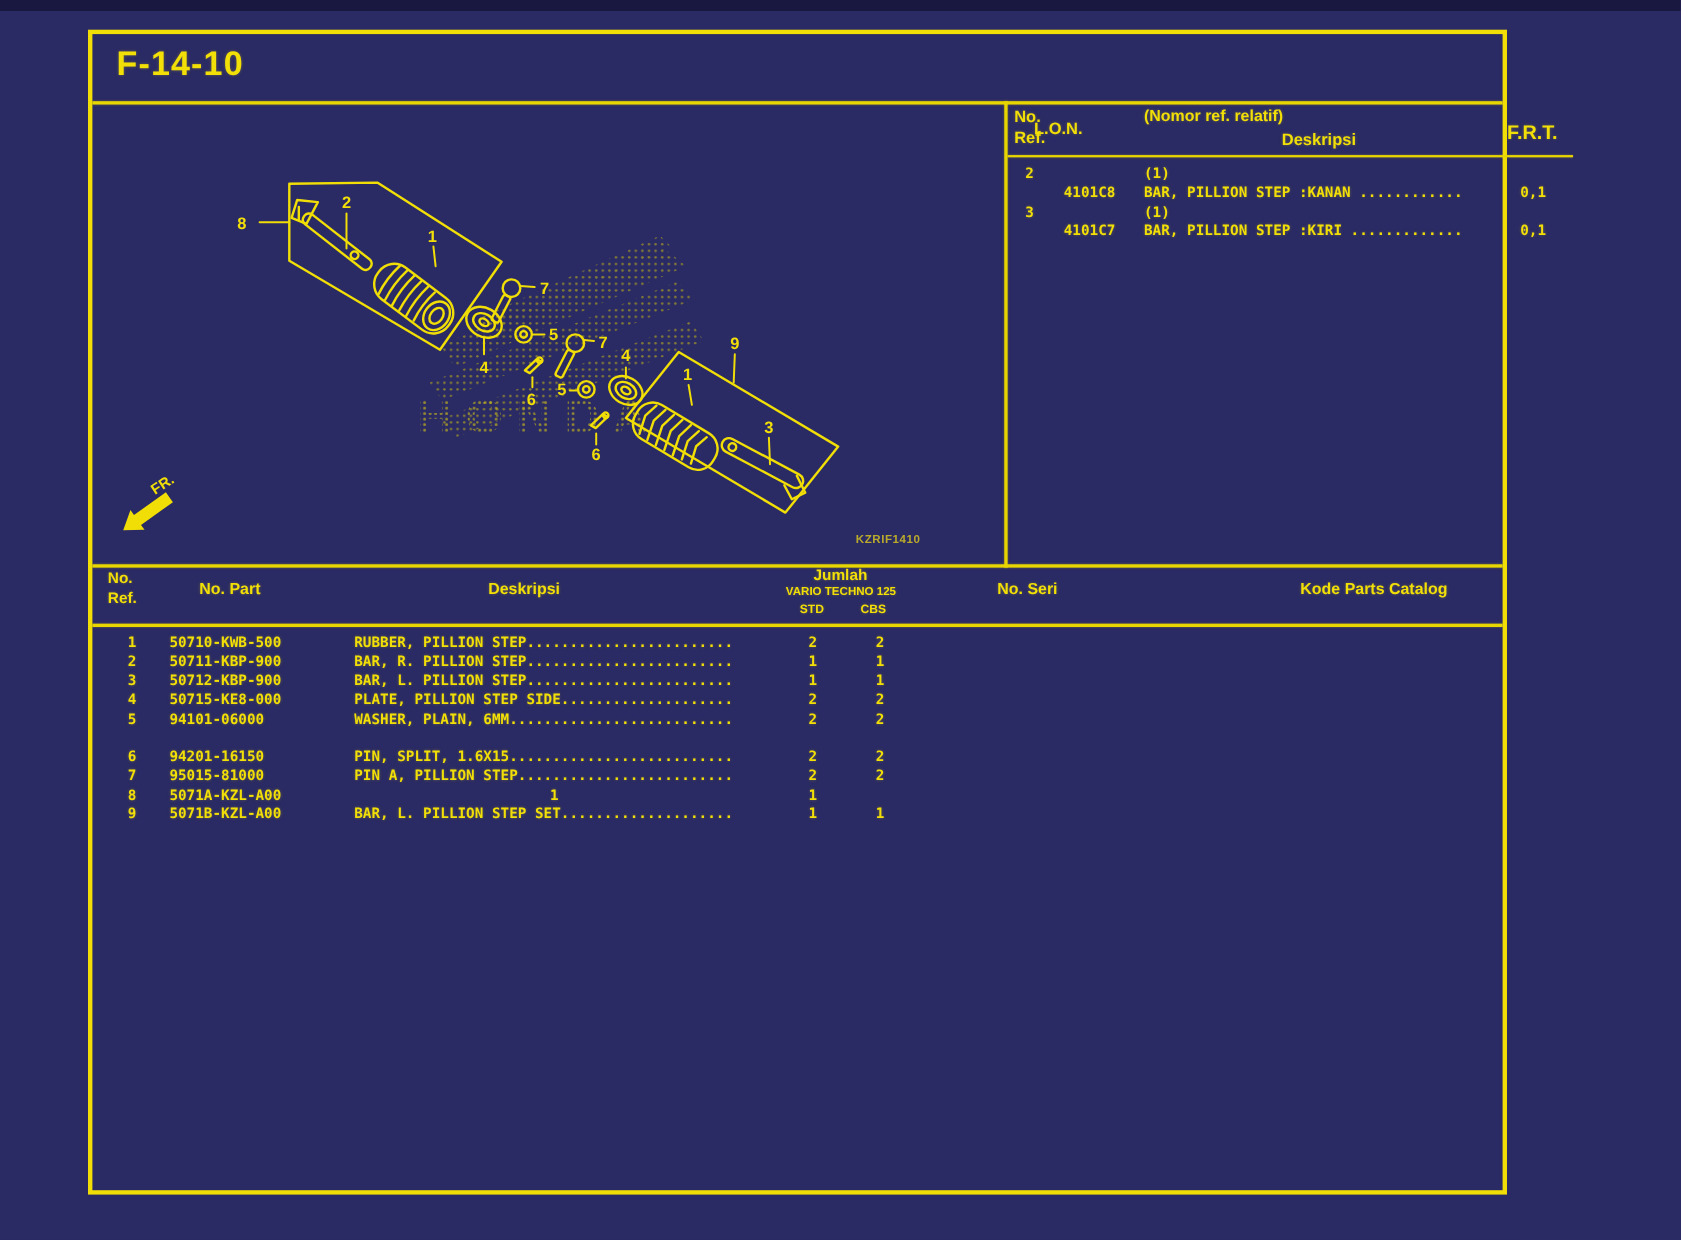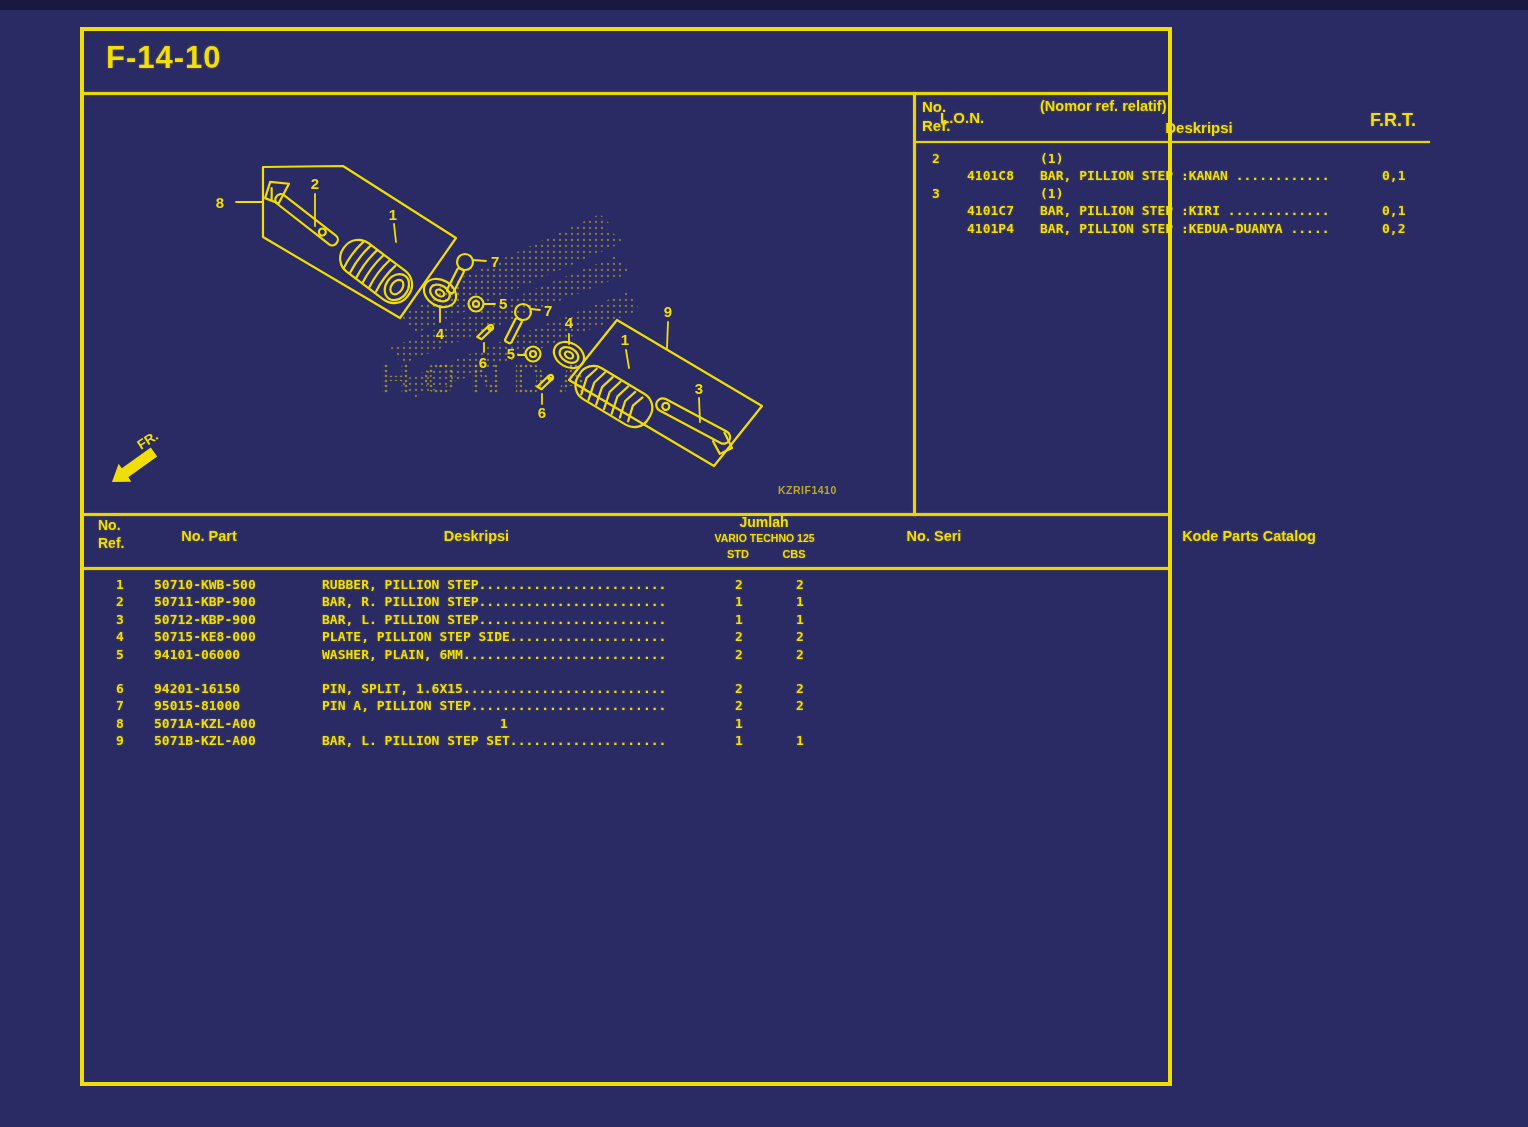--- a/index.html
+++ b/index.html
@@ -3,21 +3,21 @@
 <meta charset="utf-8">
 <style>
   html,body{margin:0;padding:0;}
   body{
     width:1528px;height:1127px;position:relative;overflow:hidden;
     background:#2a2a64;
     font-family:"Liberation Sans",sans-serif;
   }
   .topstrip{position:absolute;left:0;top:0;width:100%;height:10px;background:#191840;}
   .frame{
-    position:absolute;left:80px;top:27px;width:1092px;height:1059px;
+    position:absolute;left:80px;top:27px;width:1290px;height:1059px;
     border:4px solid #f0de06;box-sizing:border-box;
   }
   .yel{color:#f2df07;text-shadow:0 0 3px rgba(240,222,6,.3);}
   .ln{position:absolute;background:#e8d600;box-shadow:0 0 2px rgba(240,222,6,.4);}
   .hdr-code{position:absolute;left:22px;top:9px;font-size:31px;font-weight:bold;letter-spacing:1px;}
   .hdr-title{position:absolute;left:130px;top:7px;width:1212px;text-align:center;font-size:33px;font-weight:bold;letter-spacing:1px;}
   .lbl{position:absolute;font-weight:bold;}
   .mono{font-family:"DejaVu Sans Mono",monospace;font-weight:bold;}
   
   .ref-rows{position:absolute;left:836px;top:119px;width:506px;}
@@ -212,26 +212,20 @@
         <span class="c-lon"></span>
         <span class="c-desc">(1)</span>
         <span class="c-frt"></span>
       </div>
       <div class="ref-row">
         <span class="c-ref"></span>
         <span class="c-lon">4101C7</span>
         <span class="c-desc">BAR, PILLION STEP :KIRI .............</span>
         <span class="c-frt">0,1</span>
       </div>
-      <div class="ref-row">
-        <span class="c-ref"></span>
-        <span class="c-lon">4101P4</span>
-        <span class="c-desc">BAR, PILLION STEP :KEDUA-DUANYA .....</span>
-        <span class="c-frt">0,2</span>
-      </div>
     </div>
 
   <div class="lbl yel" style="left:14px;top:485px;font-size:14px;line-height:18px;">
     <div>No.</div>
       <div>Ref.</div>
   </div>
   <div class="lbl yel" style="left:50px;top:497px;width:150px;text-align:center;font-size:14.5px;">No. Part</div>
   <div class="lbl yel" style="left:320px;top:497px;width:145px;text-align:center;font-size:14.5px;">Deskripsi</div>
   <div class="lbl yel" style="left:620px;top:483px;width:120px;text-align:center;font-size:14px;">Jumlah</div>
   <div class="lbl yel" style="left:608px;top:501px;width:145px;text-align:center;font-size:10.5px;">VARIO TECHNO 125</div>

